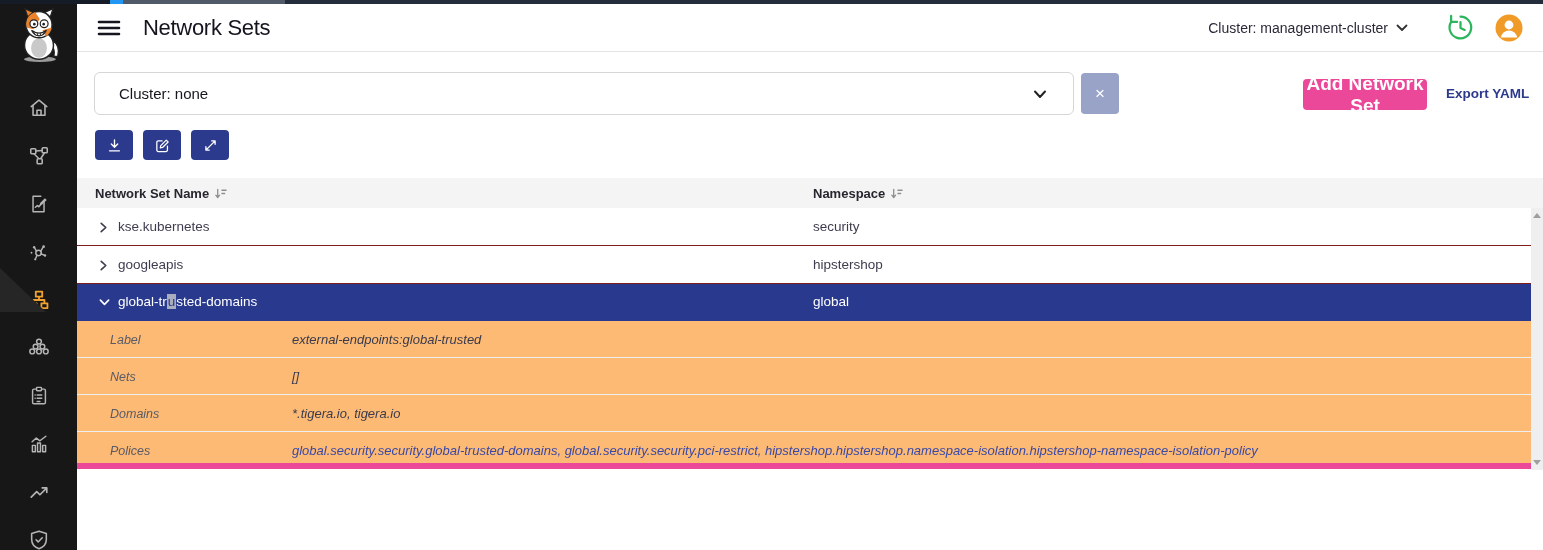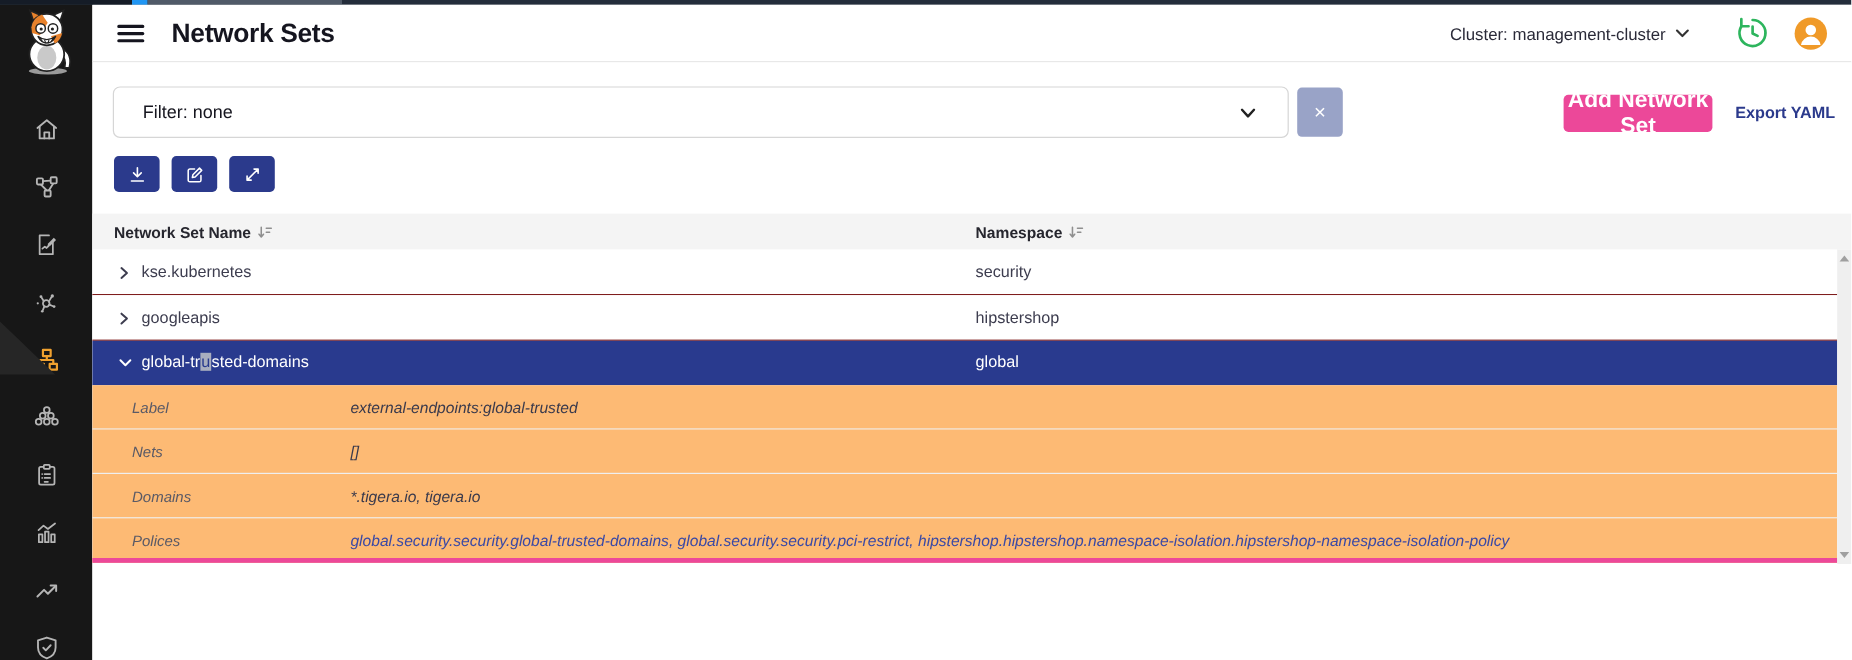--- a/index.html
+++ b/index.html
@@ -16,21 +16,21 @@
   
   .sidebar { position:absolute; left:0; top:4px; width:77px; height:546px; background:#171717; overflow:hidden; }
   .logo { position:absolute; left:9px; top:1px; width:60px; height:58px; }
   .nav { position:absolute; left:0; top:93px; width:77px; display:flex; flex-direction:column; align-items:center; gap:26px; }
   .nav-item { width:24px; height:22px; display:flex; align-items:center; justify-content:center; cursor:pointer; }
   .corner-decor { position:absolute; left:0; top:264px; width:0; height:0; border-bottom:44px solid #262626; border-right:46px solid transparent; }
 
   
   .topbar { position:absolute; left:77px; top:4px; width:1466px; height:48px; background:#fff; border-bottom:1px solid #e3e3e3; display:flex; align-items:center; }
   .hamburger { margin-left:19px; display:flex; align-items:center; cursor:pointer; }
-  .page-title { margin-left:21px; font-size:22px; font-weight:bold; color:#15151f; letter-spacing:-0.3px; }
+  .page-title { margin-left:21px; font-size:22px; font-weight:normal; color:#15151f; letter-spacing:-0.3px; }
   .tb-spacer { flex:1; }
   .cluster-select { display:flex; align-items:center; gap:8px; font-size:14px; color:#2a2a38; cursor:pointer; }
   .history-btn { margin-left:38px; cursor:pointer; display:flex; }
   .avatar-btn { margin-left:20px; margin-right:20px; cursor:pointer; display:flex; }
 
   
   .content { position:absolute; left:77px; top:52px; width:1466px; height:498px; background:#fff; }
 
   .filter-box { position:absolute; left:17px; top:20px; width:980px; height:43px; border:1px solid #d6d6d6; border-radius:6px; display:flex; align-items:center; padding:0 44px 0 24px; font-size:15px; color:#16161f; cursor:pointer; background:#fff; }
   .filter-chevron { position:absolute; right:26px; top:16px; }
@@ -48,21 +48,21 @@
   .th1 { left:18px; } .th2 { left:736px; }
   .row { position:relative; width:1454px; height:38px; border-bottom:1px solid #7f1d1d; background:#fff; cursor:pointer; }
   .row .chev { position:absolute; left:22px; top:14px; }
   .row .name { position:absolute; left:41px; top:11px; font-size:13.5px; color:#3d3d4f; }
   .row .ns { position:absolute; left:736px; top:11px; font-size:13.5px; color:#3d3d4f; }
   .row.selected { height:37px; background:#293a8e; border-bottom:none;text-align:right; }
   .row.selected .name, .row.selected .ns { color:#fff; top:10px; }
   .row.selected .chev { top:14px; }
   .cursor-block { background:#a9aebf; color:#293a8e; padding:0 1px; }
   .drow { position:relative; width:1454px; height:37px; background:#fdba74; border-bottom:1px solid #efefef;font-style:italic; }
-  .drow:last-child { border-bottom:4px solid #ec4899; }
+  .drow:last-child { border-bottom:6px solid #ec4899; }
   .dlabel { position:absolute; left:33px; top:12px; font-size:12.5px; color:#5a5a66; }
   .dvalue { position:absolute; left:215px; top:11px; font-size:13px; color:#3a3a4c; white-space:nowrap; }
   .dvalue.linkish { color:#3a49a5; cursor:pointer; }
 
   
   .scrollbar { position:absolute; left:1454px; top:156px; width:12px; height:262px; background:#efefef; cursor:pointer; }
   .sb-up { position:absolute; left:2px; top:5px; width:0; height:0; border-left:4px solid transparent; border-right:4px solid transparent; border-bottom:5px solid #9f9f9f; }
   .sb-down { position:absolute; left:2px; bottom:5px; width:0; height:0; border-left:4px solid transparent; border-right:4px solid transparent; border-top:5px solid #9f9f9f; }
 
   svg { display:block; }
@@ -231,21 +231,21 @@
           <circle cx="14" cy="14" r="13.5" fill="#f09a28"></circle>
           <circle cx="14" cy="11" r="4.4" fill="#fff"></circle>
           <path d="M5.8 23.5 a8.3 8.3 0 0 1 16.4 0 z" fill="#fff"></path>
         </svg>
     </span>
   </header>
 
   <div class="content">
 
     <div class="filter-box">
-      <span>Filter: none</span>
+      <span>Cluster: none</span>
       <span class="filter-chevron">
         <svg width="14" height="11" viewBox="0 0 14 11" fill="none" stroke="#222" stroke-width="2" stroke-linecap="round" stroke-linejoin="round">
             <path d="M2 2.5 L7 8 L12 2.5"></path>
           </svg>
       </span>
     </div>
     <div class="clear-btn">
       <span>×</span>
     </div>
 

